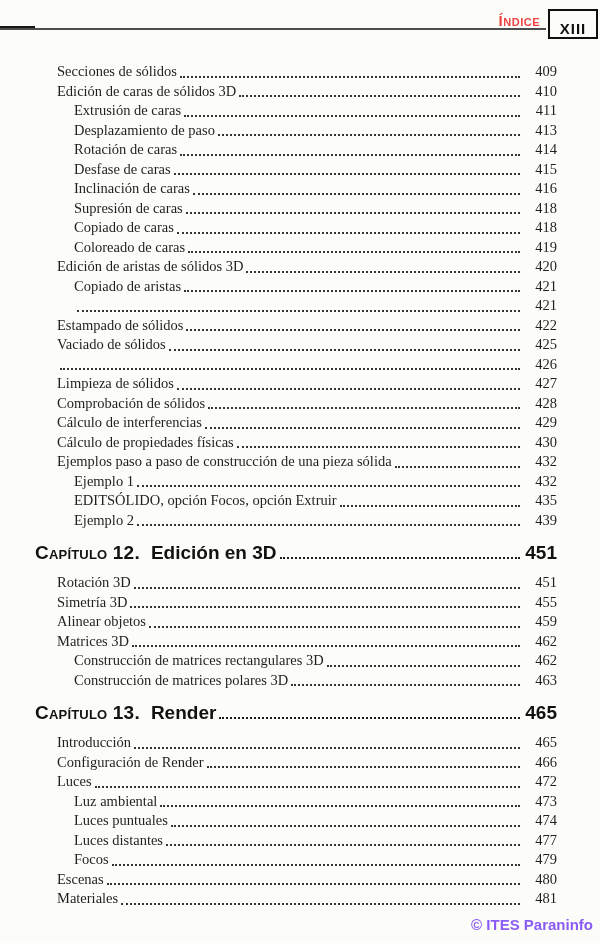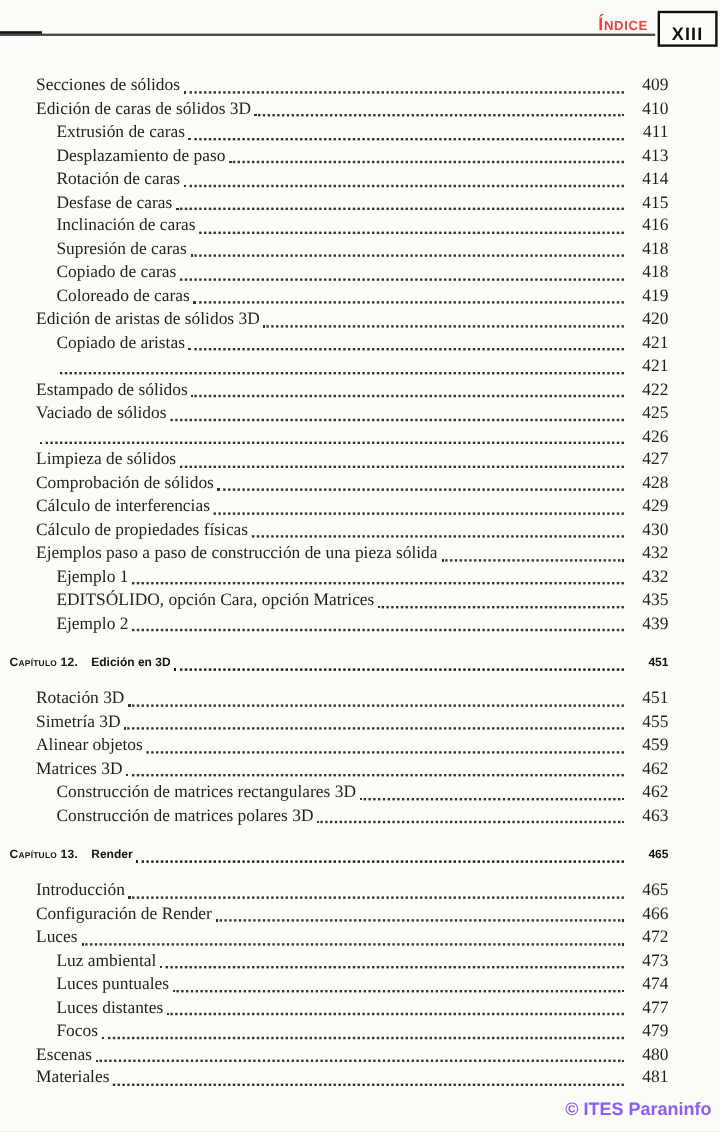--- a/index.html
+++ b/index.html
@@ -54,20 +54,21 @@
     font-size: 15px;
     letter-spacing: 1px;
     color: #101010;
   }
 
   
   .toc {
     position: absolute;
     top: 62px; left: 0;
     width: 600px;
+    padding-left: 27px;
   }
   .row {
     display: flex;
     align-items: baseline;
     line-height: 19.5px;
     font-size: 14.5px;
     padding-right: 43px;
   }
   .row .lbl { white-space: nowrap; }
   .lvl1 { padding-left: 30px; }
@@ -83,21 +84,21 @@
     flex-shrink: 0;
     width: 34px;
     text-align: right;
   }
   .row.chapter {
     padding-left: 8px;
     margin: 12px 0 9px 0;
     line-height: 22px;
     font-family: "Liberation Sans", sans-serif;
     font-weight: 700;
-    font-size: 10px;
+    font-size: 19px;
     color: #121212;
     align-items: flex-end;
   }
   .row.chapter .chap-prefix {
     font-variant: small-caps;
     margin-right: 11px;
     letter-spacing: 0.2px;
   }
   .row.chapter .leader { border-bottom: 2px dotted #1c1c1c; margin-bottom: 5px; }
   .row.chapter .num { font-family: "Liberation Sans", sans-serif; }
@@ -249,21 +250,21 @@
     <span class="num">432</span>
   </div>
 
   <div class="row lvl2">
     <span class="lbl">Ejemplo 1</span>
     <span class="leader"></span>
     <span class="num">432</span>
   </div>
 
   <div class="row lvl2">
-    <span class="lbl">EDITSÓLIDO, opción Cara, opción Matrices</span>
+    <span class="lbl">EDITSÓLIDO, opción Focos, opción Extruir</span>
     <span class="leader"></span>
     <span class="num">435</span>
   </div>
 
   <div class="row lvl2">
     <span class="lbl">Ejemplo 2</span>
     <span class="leader"></span>
     <span class="num">439</span>
   </div>
 

